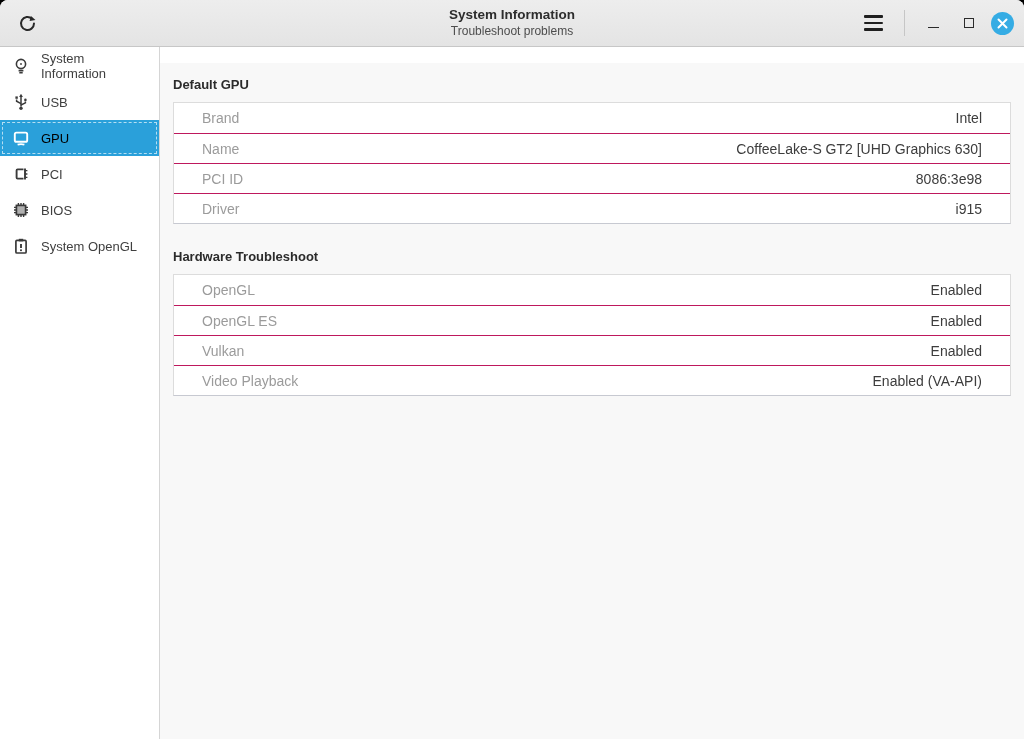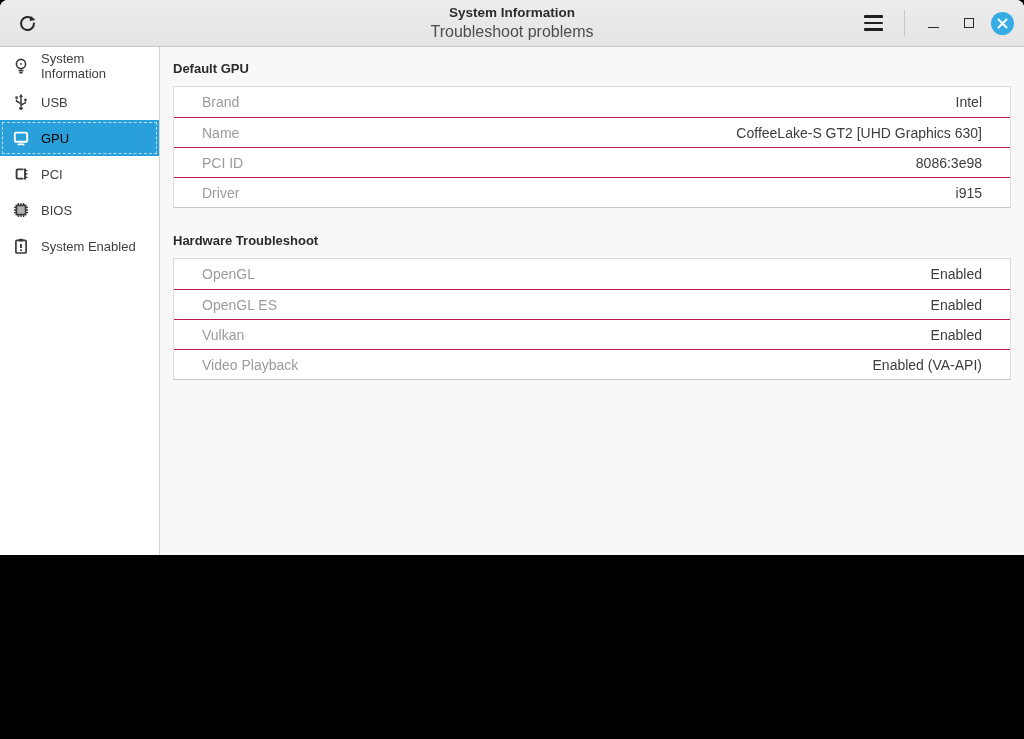--- a/index.html
+++ b/index.html
@@ -7,21 +7,21 @@
     --close_button:#35ace4;
   }
   *{box-sizing:border-box;margin:0;padding:0;}
   html,body{width:1024px;height:739px;overflow:hidden;}
   body{
     background:#000;
     font-family:"Liberation Sans", sans-serif;
     -webkit-font-smoothing:antialiased;
   }
   .window{
-    width:1024px;height:555px;
+    width:1024px;height:739px;
     display:flex;flex-direction:column;
     border-radius:8px 8px 0 0;
     overflow:hidden;
     background:#fff;
   }
   
   .headerbar{
     height:47px;flex:0 0 47px;
     background:linear-gradient(to bottom,#ededed,#e4e4e4);
     border-bottom:1px solid #c7c7c7;
@@ -35,21 +35,21 @@
     border:none;background:transparent;border-radius:4px;
     color:#2b2b2b;cursor:pointer;
   }
   .titlebox{
     position:absolute;left:50%;top:50%;
     transform:translate(-50%,-50%);
     text-align:center;line-height:1.25;
     white-space:nowrap;
   }
   .title{font-size:13.5px;font-weight:bold;color:#2d2d2d;}
-  .subtitle{font-size:16px;color:#4d4d4d;}
+  .subtitle{font-size:12px;color:#4d4d4d;}
   .hb-right{margin-left:auto;display:flex;align-items:center;gap:8px;}
   .burger{display:flex;flex-direction:column;gap:4px;padding:6px;}
   .burger span{display:block;width:19px;height:2.6px;background:#1f1f1f;border-radius:1px;}
   .hb-sep{width:1px;height:26px;background:#c6c6c6;margin:0 6px;}
   .wc-btn{
     width:28px;height:28px;border:none;background:transparent;
     display:flex;align-items:center;justify-content:center;cursor:pointer;
   }
   .min-glyph{width:11px;height:9px;border-bottom:1.6px solid #2b2b2b;}
   .max-glyph{width:10px;height:10px;border:1.6px solid #2b2b2b;}
@@ -77,20 +77,21 @@
     background:var(--accent);
     color:#000000;
     outline:1px dashed rgba(255,255,255,.65);
     outline-offset:-3px;
   }
   .side-item.selected .icon{color:#ffffff;}
   .content{
     flex:1;background:#f8f8f8;
     padding:14px 13px 0 13px;
     overflow:hidden;
+    margin-top:16px;
   }
   .section-title{
     font-size:13px;font-weight:bold;color:#2b2b2b;
     margin:0 0 10px 0;
   }
   .section + .section{margin-top:25px;}
   .info-table{
     background:#fff;
     border:1px solid #dcdcdc;
     border-bottom-color:#c7c9d1;
@@ -225,21 +226,21 @@
 
       <div class="side-item">
         <span class="icon">
           <svg width="18" height="18" viewBox="0 0 18 18" fill="none" stroke="currentColor" stroke-width="1.7">
             <rect x="3.9" y="3.4" width="10.2" height="12.6" rx="1"></rect>
             <rect x="6.8" y="1.8" width="4.4" height="2.6" fill="currentColor" stroke="none"></rect>
             <line x1="9" y1="7" x2="9" y2="11" stroke-width="1.9"></line>
             <circle cx="9" cy="13.3" r="1.05" fill="currentColor" stroke="none"></circle>
           </svg>
         </span>
-        <span>System Enabled</span>
+        <span>System OpenGL</span>
       </div>
 
 
     </div>
 
     <div class="content">
 
       <div class="section">
         <h2 class="section-title">Default GPU</h2>
         <div class="info-table">

